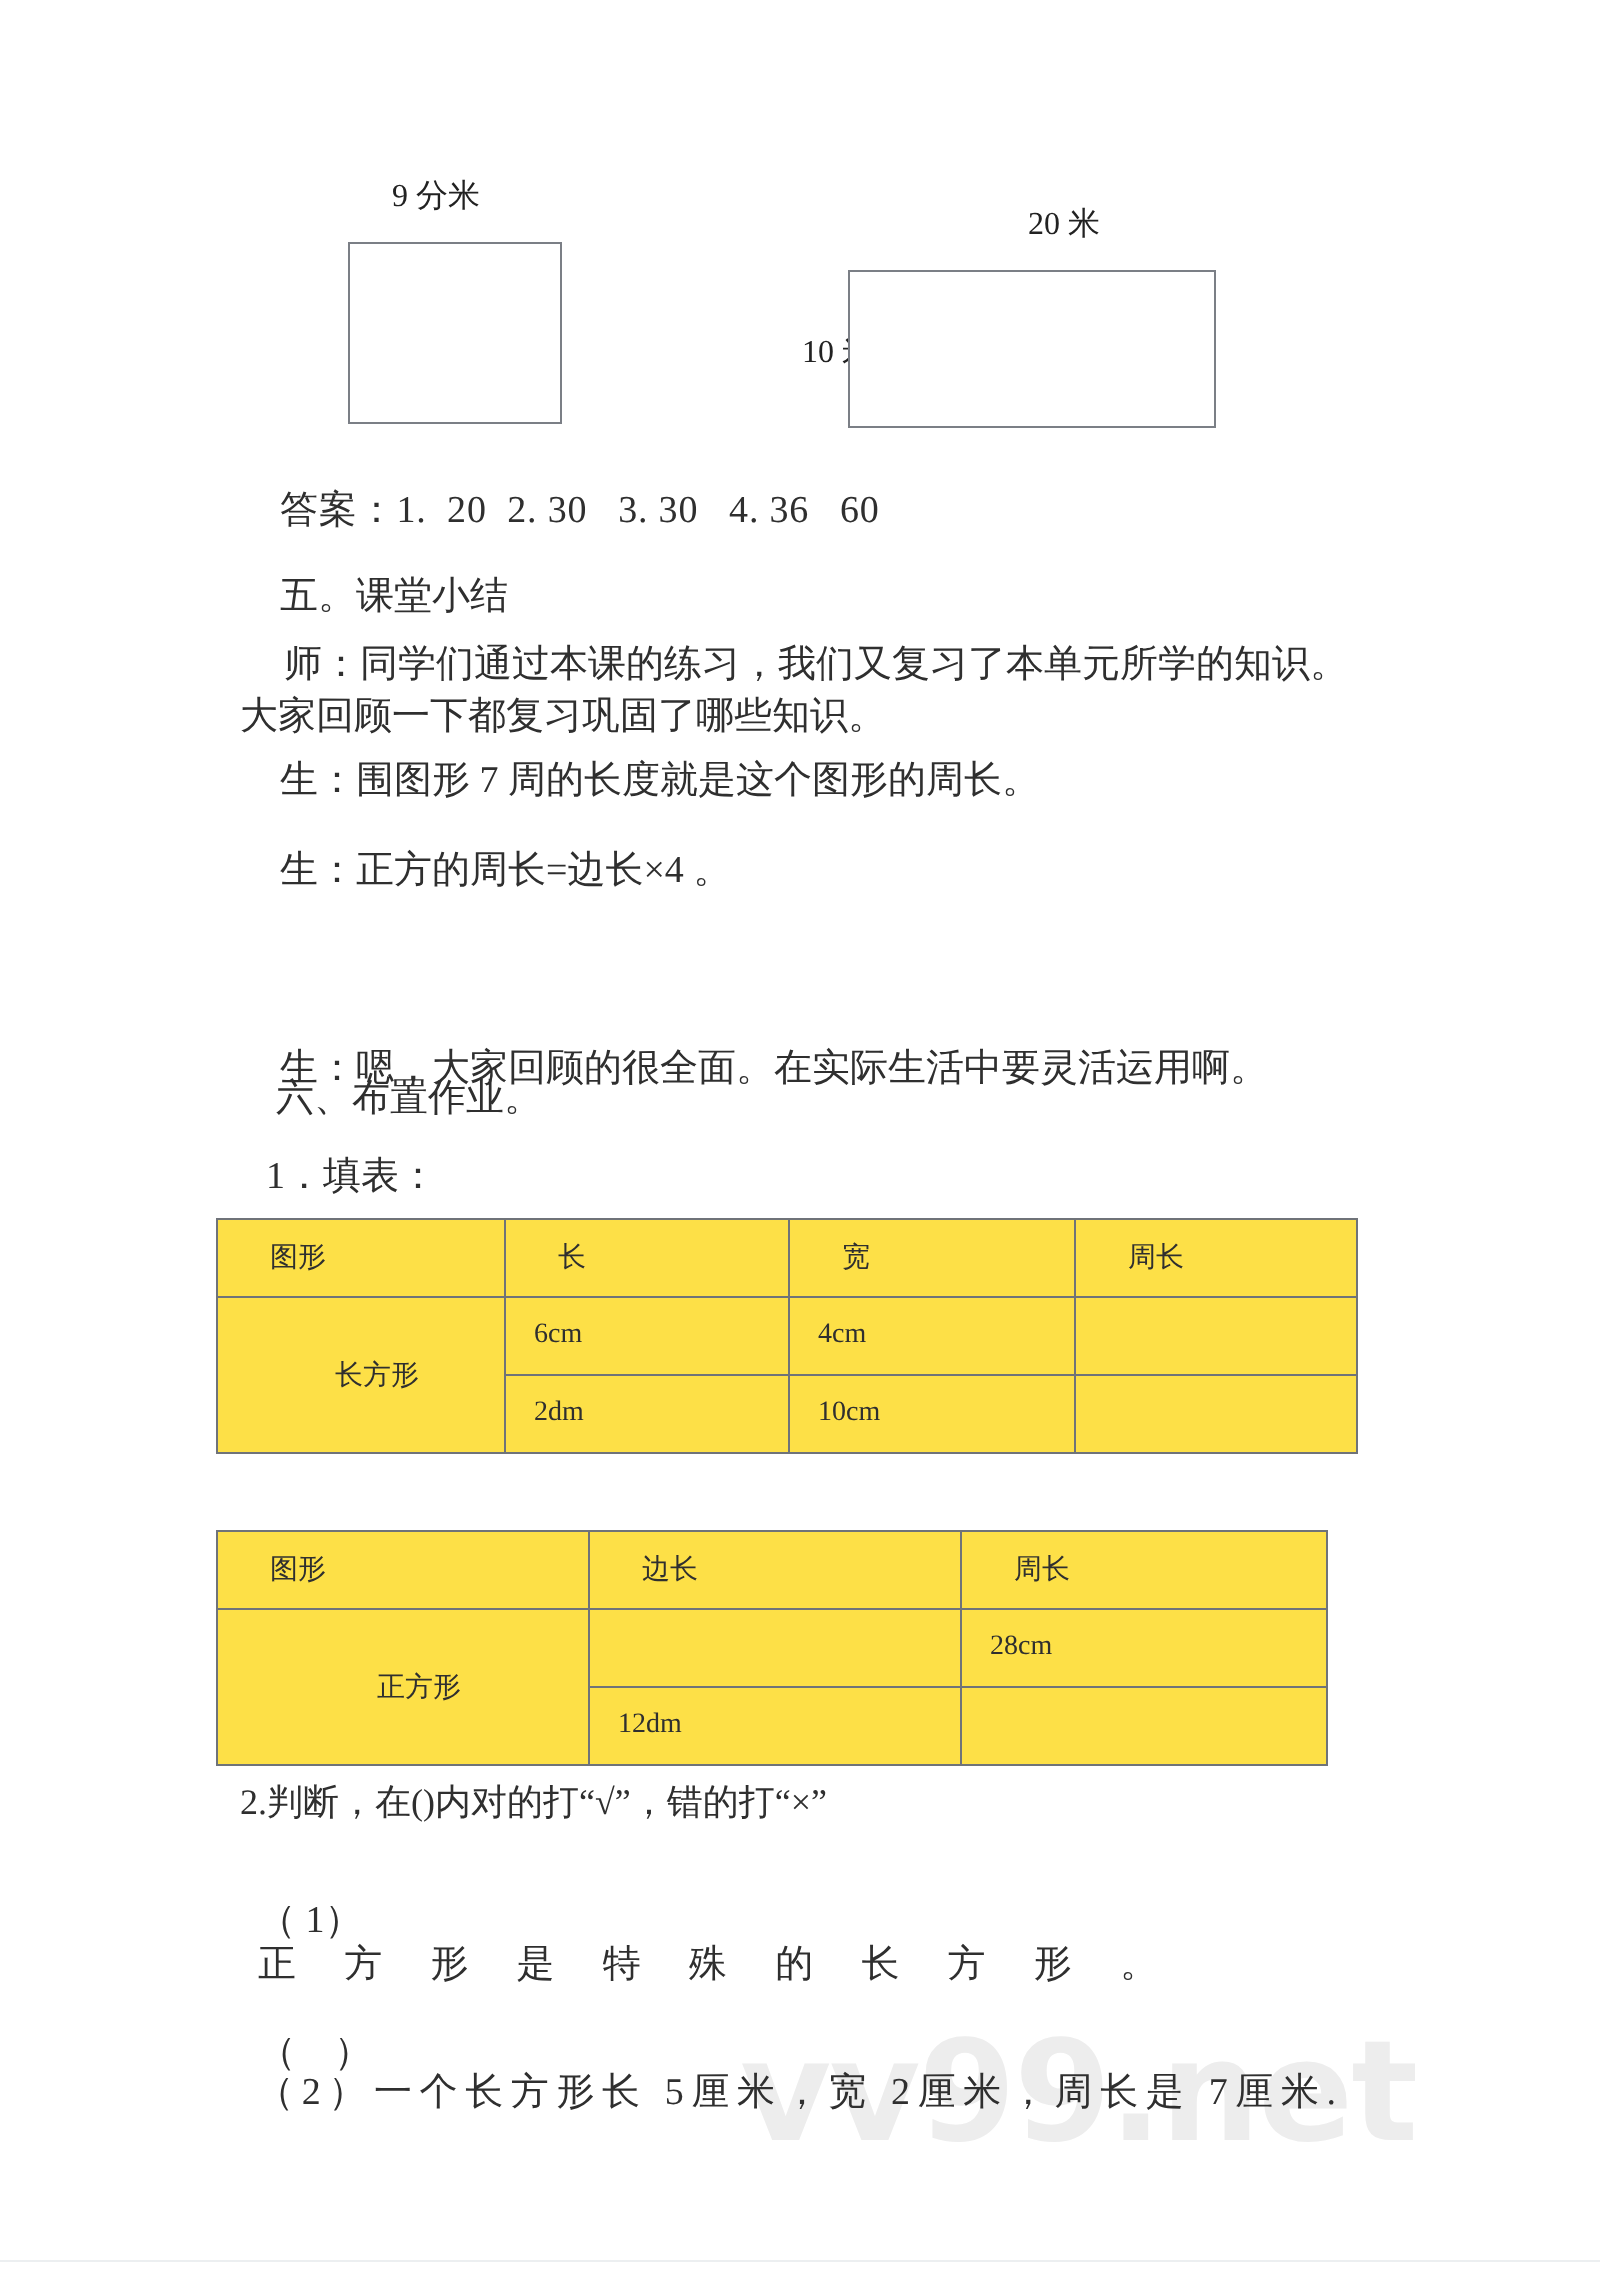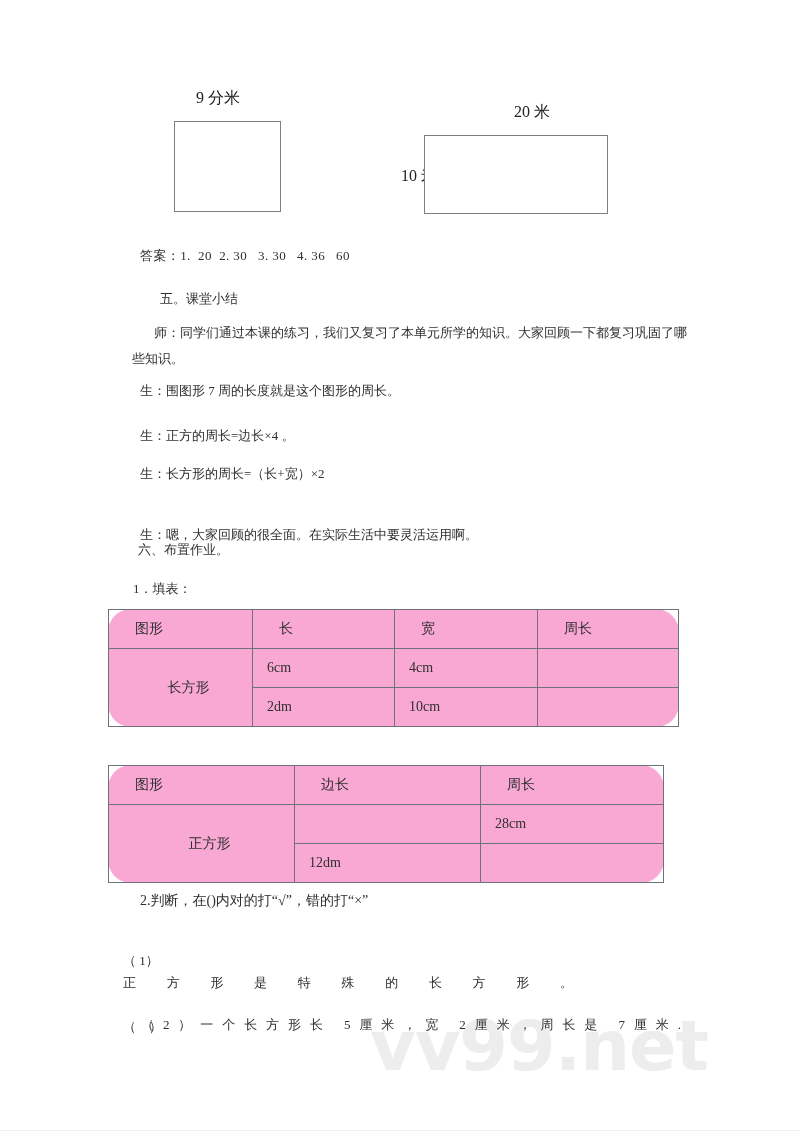--- a/index.html
+++ b/index.html
@@ -69,36 +69,36 @@
   }
   #square-shape { left: 158px; top: 121px; width: 107px; height: 91px; }
   #square-label { left: 180px; top: 88px; }
   #rect-shape   { left: 408px; top: 135px; width: 184px; height: 79px; }
   #rect-label-top  { left: 498px; top: 102px; text-align: center; }
   #rect-label-left { left: 360px; top: 166px; margin-left: 25px; }
 
   
   .txt {
     position: absolute;
-    font-size: 13px;
+    font-size: 19px;
     line-height: 22px;
     color: #2f2f2f;
     white-space: pre-wrap;
   }
 
   .answer-line   { left: 140px; top: 245px; letter-spacing: 0.4px; }
-  .sec-five      { left: 140px; top: 288px; margin-left: 20px; }
-  .teacher-para  { left: 132px; top: 320px; width: 562px; text-indent: 22px; line-height: 26px; }
+  .sec-five      { left: 140px; top: 288px; }
+  .teacher-para  { left: 120px; top: 320px; width: 562px; text-indent: 22px; line-height: 26px; }
   .stu1          { left: 140px; top: 380px; }
   .stu2          { left: 140px; top: 425px; }
   .stu3          { left: 140px; top: 463px; }
   .stu4          { left: 140px; top: 524px; }
   .sec-six       { left: 138px; top: 539px; }
   .fill-table    { left: 133px; top: 578px; }
-  .judge-line    { left: 140px; top: 890px; font-size: 14px; }
+  .judge-line    { left: 120px; top: 890px; font-size: 18px; }
   .q1-line       { left: 110px; top: 928px; width: 578px; }
   .q1-text       { display: inline-block; letter-spacing: 0px; }
   .q1-spread {
     display: inline-block;
     width: 450px;
     text-align: justify;
     text-align-last: justify;
     vertical-align: top;
   }
   .q2-line       { left: 128px; top: 992px; width: 555px; }
@@ -108,22 +108,21 @@
     text-align: justify;
     text-align-last: justify;
   }
 
   
   table.sheet {
     position: absolute;
     border-collapse: collapse;
     font-size: 14px;
     color: #2f2f2f;
-    background: #f9a8d4;
-    border-radius: 23px;
+    background: #fde047;
   }
   table.sheet td {
     border: 1.4px solid #6f7379;
     padding: 0 0 0 14px;
     vertical-align: middle;
     height: 38px;
     box-sizing: border-box;
   }
   table.sheet td.hdr { text-align: left; padding-left: 26px; height: 42px; }
   table.sheet td.shape-name { text-align: center; padding-left: 16px; }
@@ -156,21 +155,20 @@
     <div class="fig-label" id="rect-label-top">20 米</div>
     <div class="fig-label" id="rect-label-left">10 米</div>
     <div class="shape" id="rect-shape"></div>
   </div>
 
   <div class="txt answer-line">答案：1.  20  2. 30   3. 30   4. 36   60</div>
   <div class="txt sec-five">五。课堂小结</div>
   <div class="txt teacher-para">师：同学们通过本课的练习，我们又复习了本单元所学的知识。大家回顾一下都复习巩固了哪些知识。</div>
   <div class="txt stu1">生：围图形 7 周的长度就是这个图形的周长。</div>
   <div class="txt stu2">生：正方的周长=边长×4 。</div>
-  <div class="txt stu3">生：长方形的周长=（长+宽）×2</div>
   <div class="txt stu4">生：嗯，大家回顾的很全面。在实际生活中要灵活运用啊。</div>
   <div class="txt sec-six">六、布置作业。</div>
   <div class="txt fill-table">1．填表：</div>
 
   <table class="sheet" id="table-one">
     <tbody>
         <tr>
       <td class="hdr c1">图形</td>
       <td class="hdr c2">长</td>
       <td class="hdr c3">宽</td>

